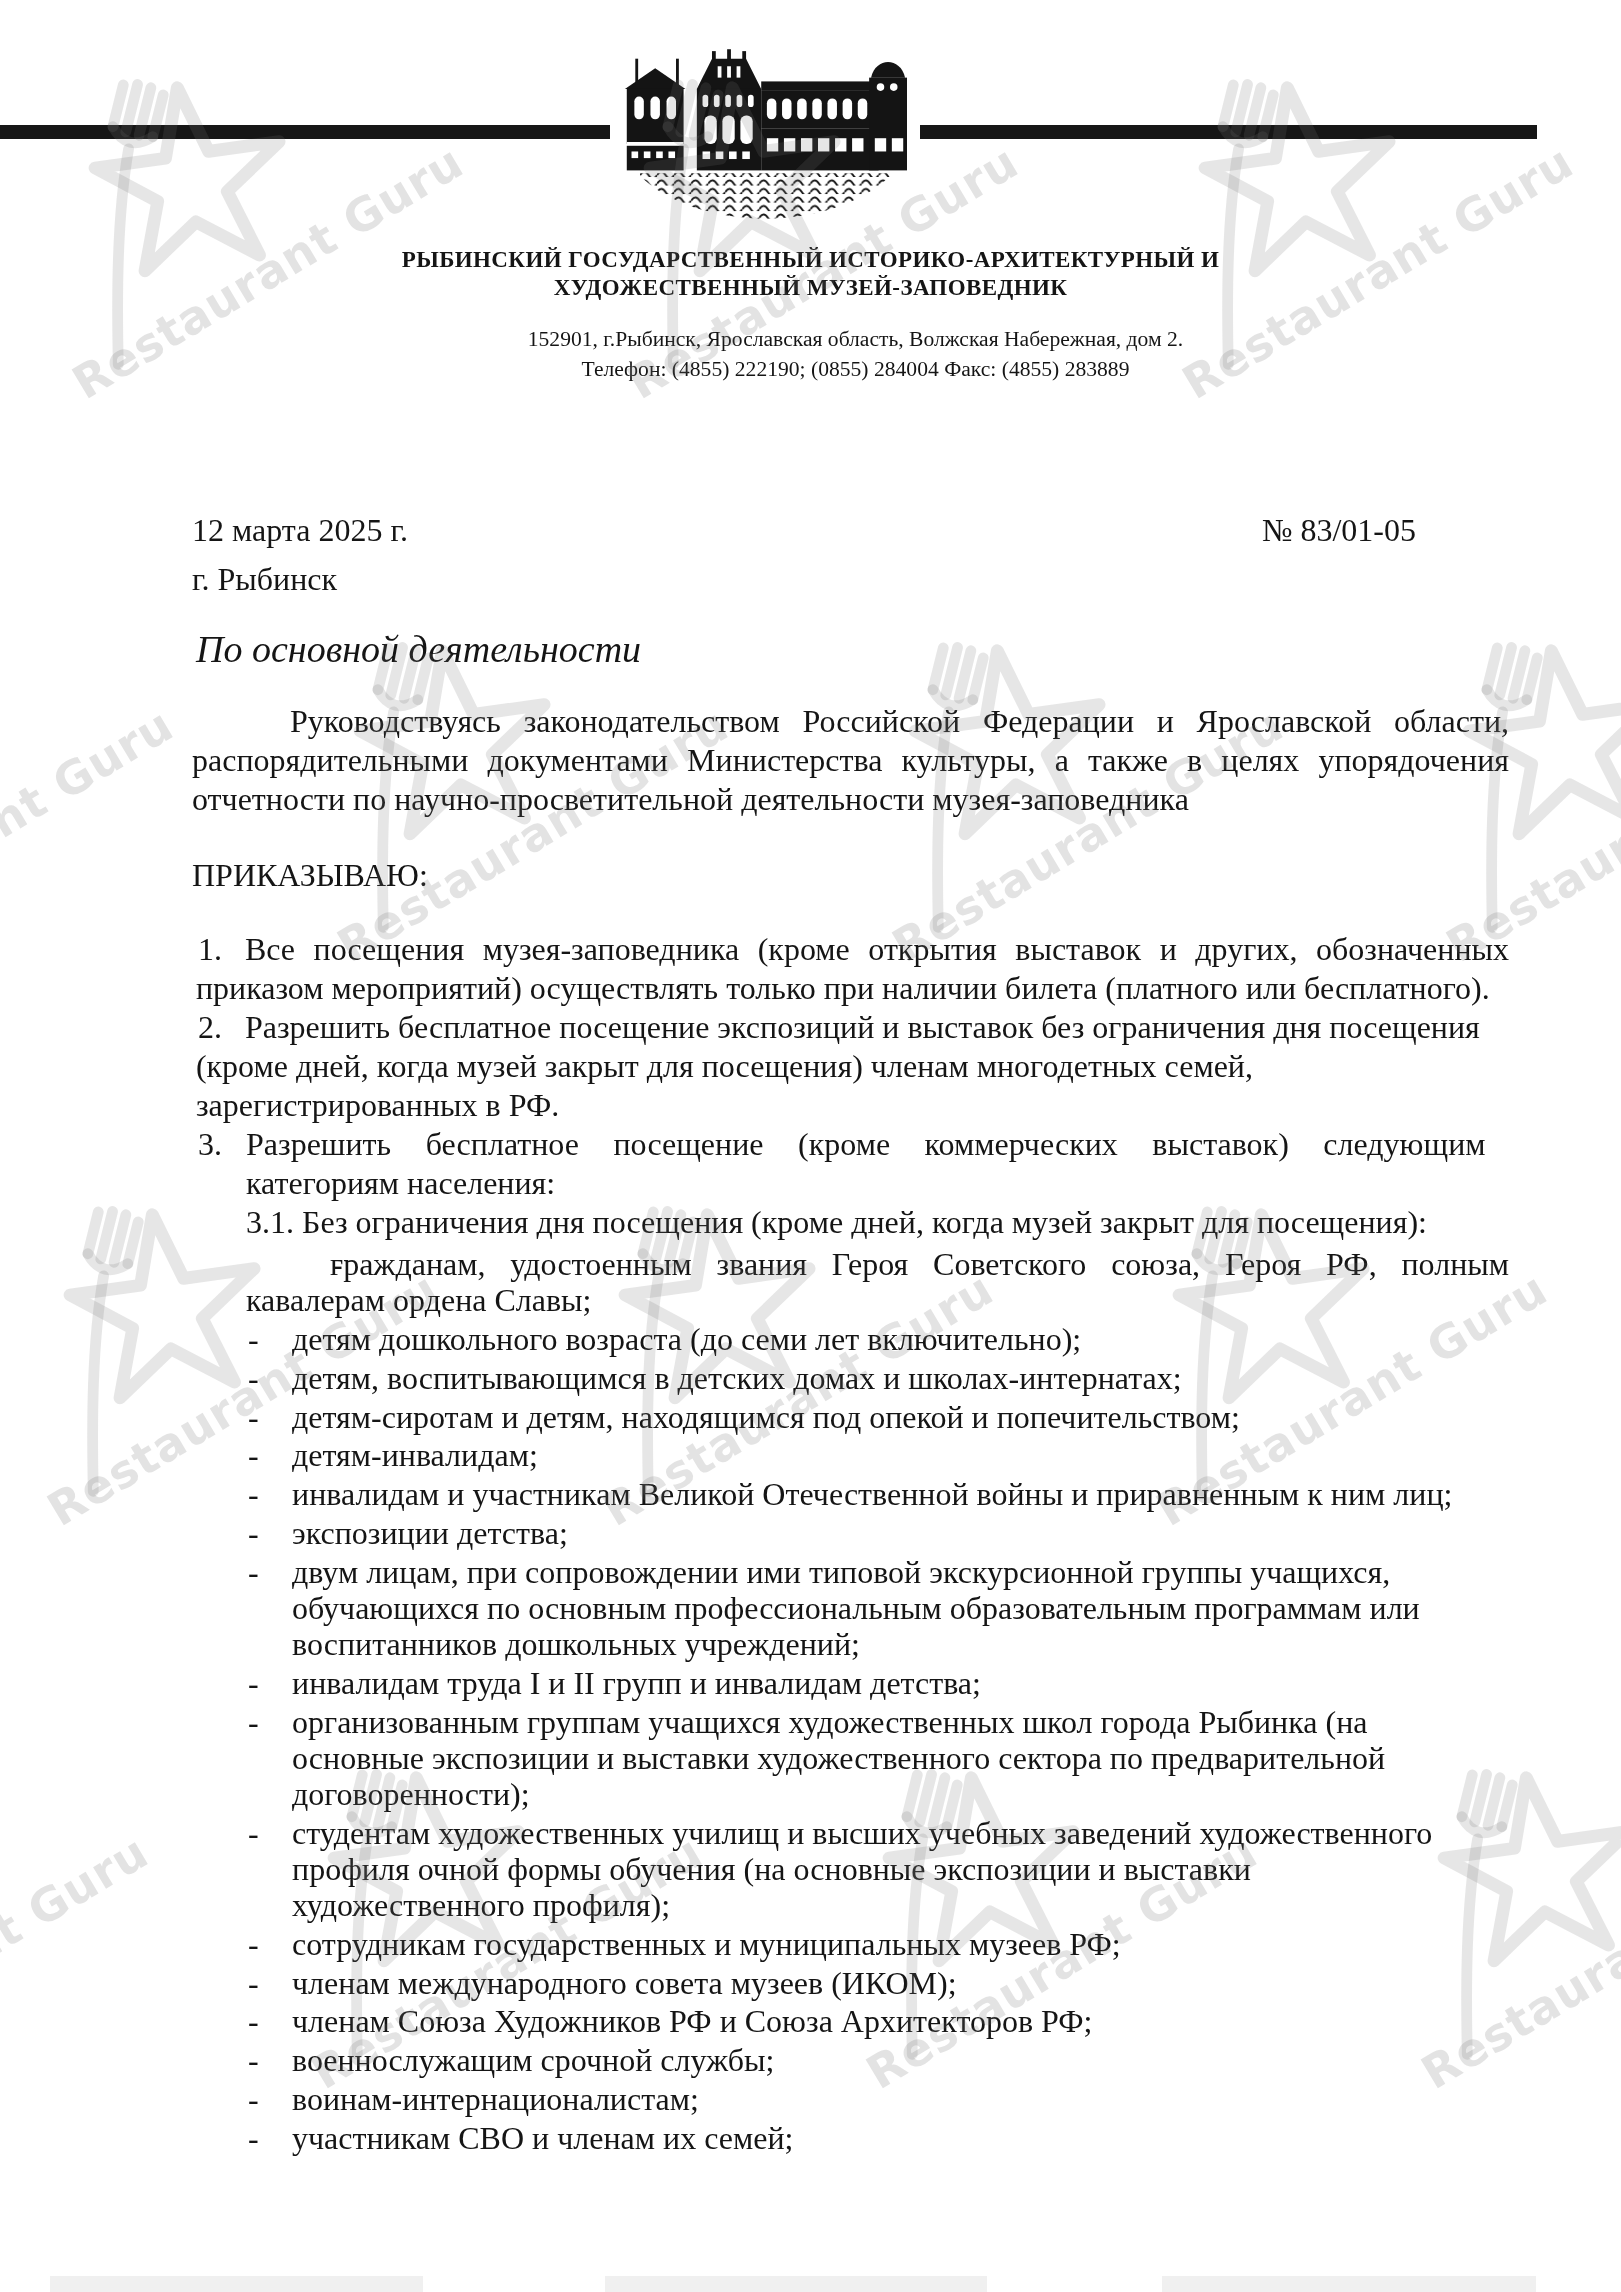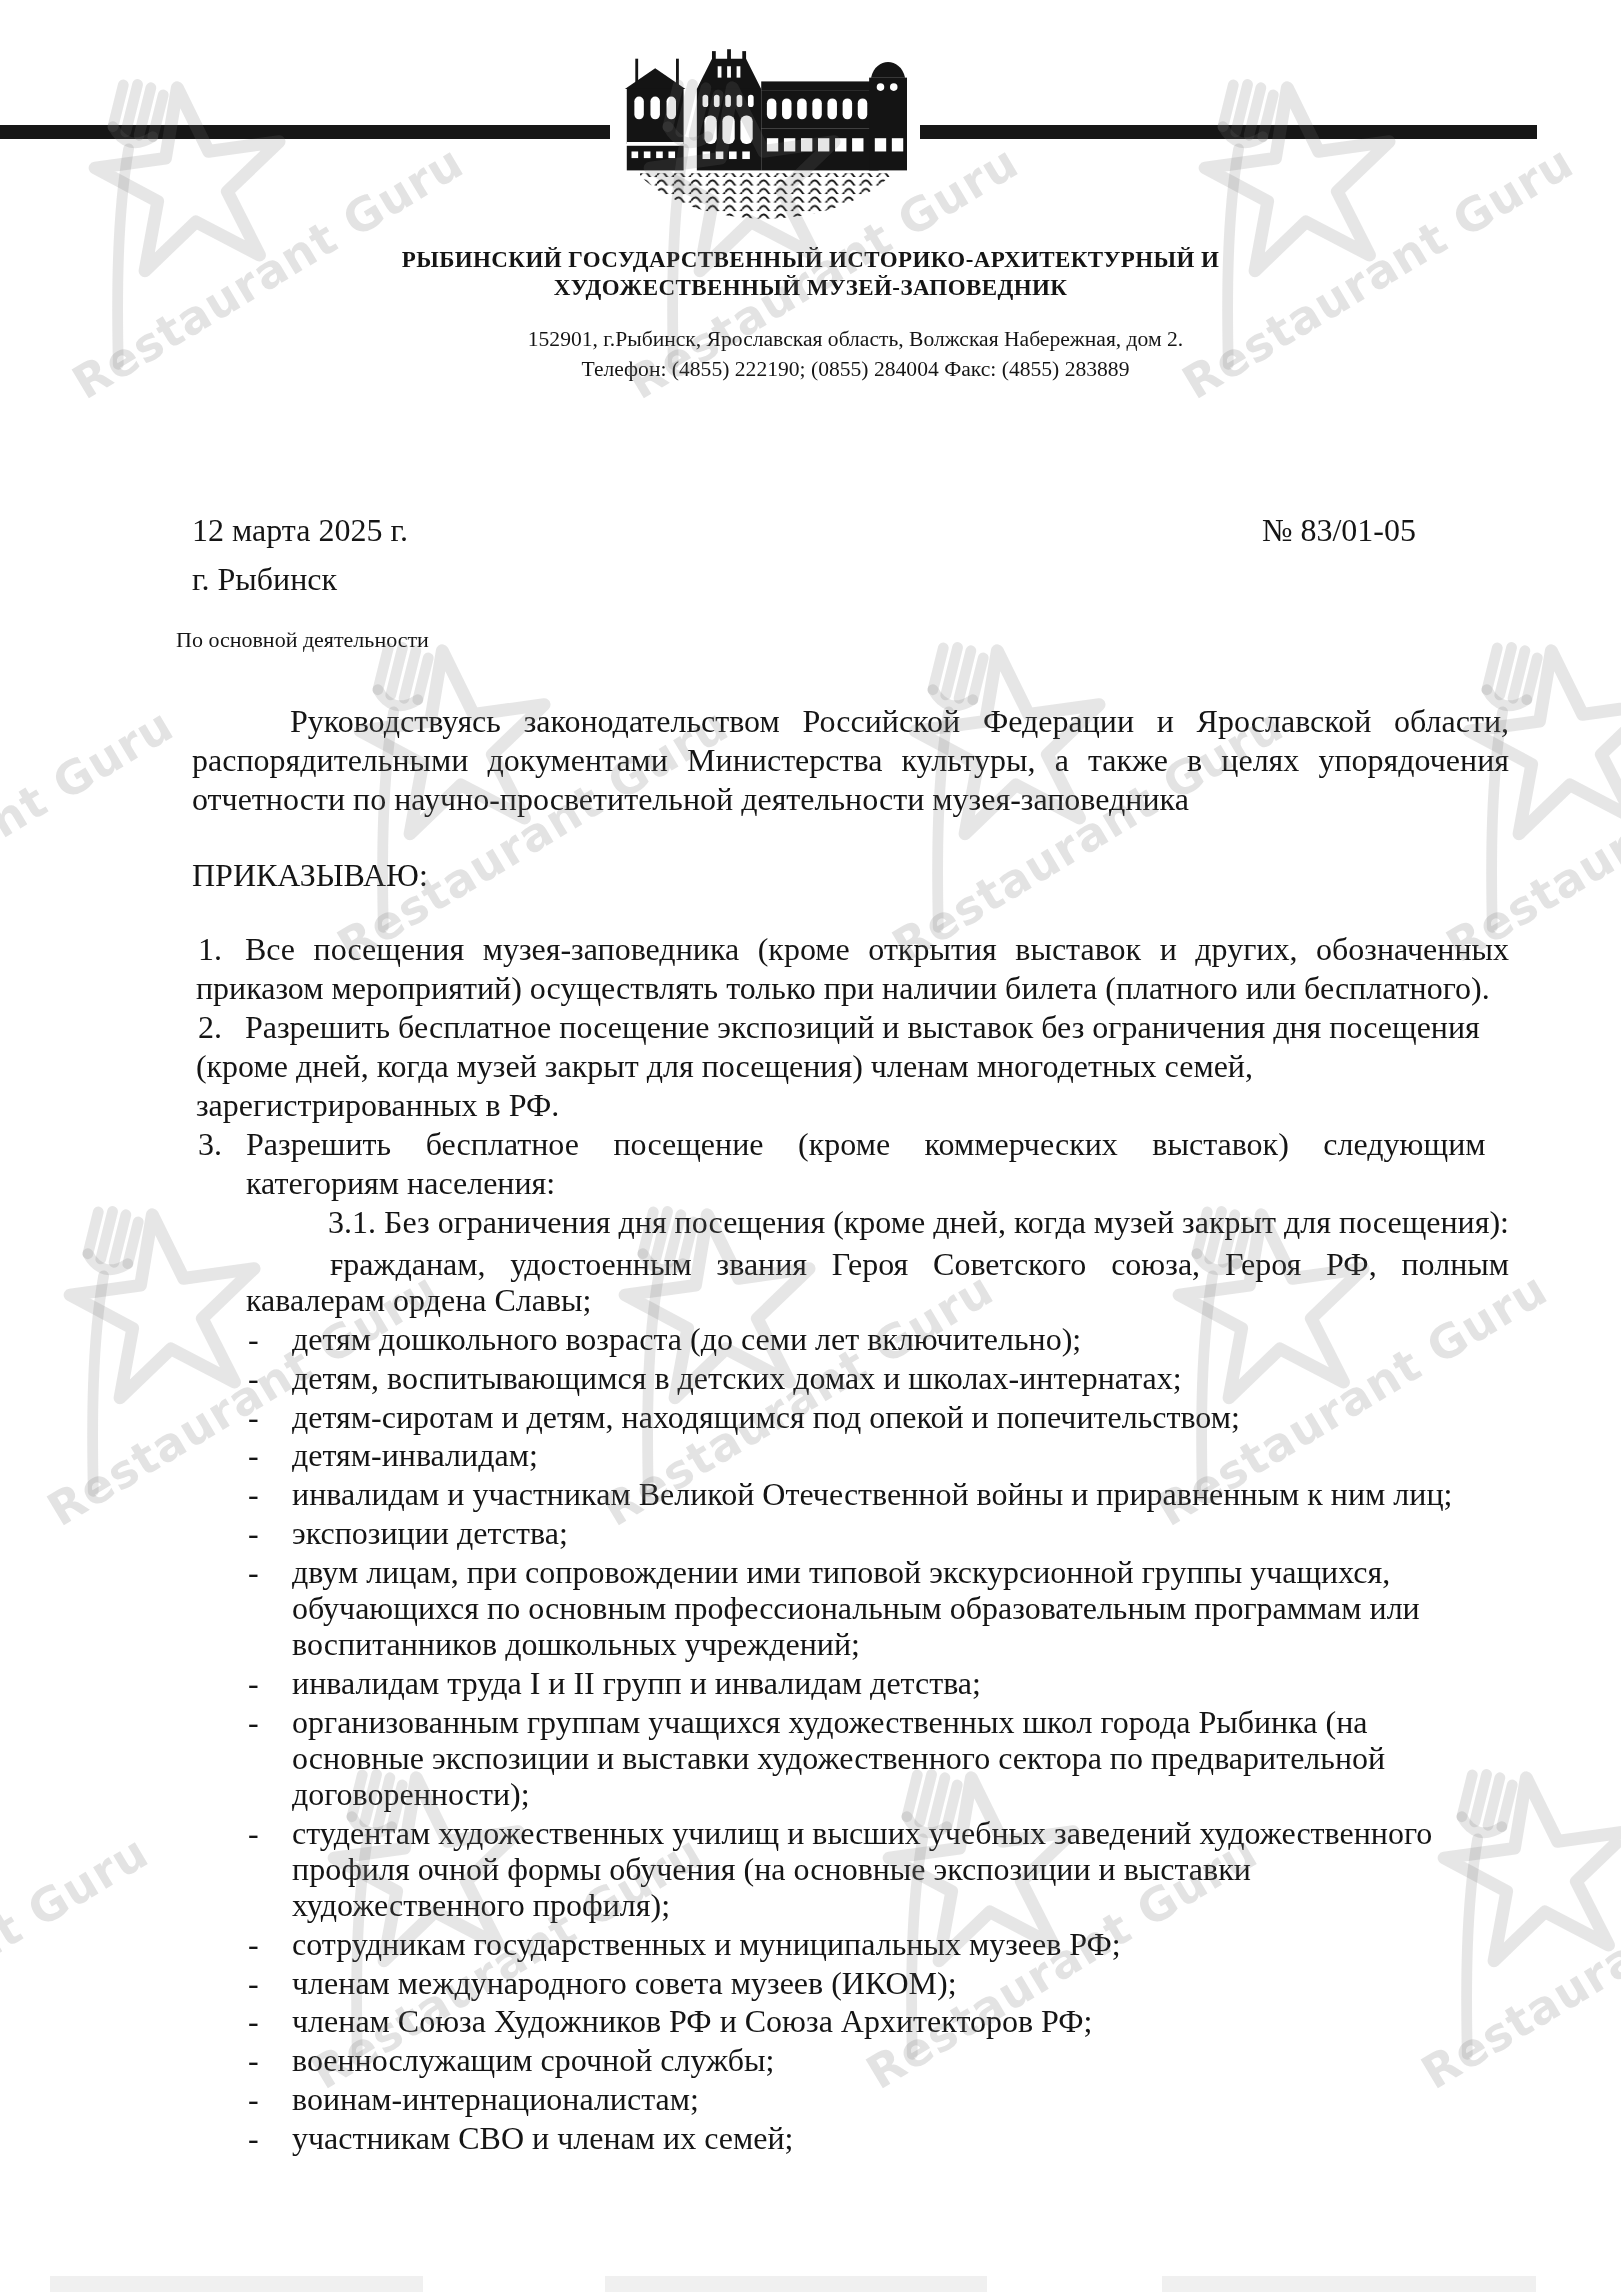--- a/index.html
+++ b/index.html
@@ -10,33 +10,33 @@
   .logo-box{position:absolute;left:610px;top:49px;width:310px;height:165px;background:#ffffff;
             display:flex;align-items:flex-start;justify-content:center;}
   .org-line{position:absolute;left:0;width:100%;text-align:center;font-weight:bold;
             font-size:23px;letter-spacing:0.4px;font-family:Liberation Serif, serif;}
   .addr-line{position:absolute;left:0;width:100%;text-align:center;font-size:21.6px;padding-left:45px;}
   .doc-title{position:absolute;left:0;top:416px;width:100%;text-align:center;
              font-size:48px;font-weight:bold;letter-spacing:2.9px;}
   .meta-date{position:absolute;left:192px;top:512px;font-size:32px;}
   .meta-num{position:absolute;right:205px;top:512px;font-size:32px;}
   .meta-city{position:absolute;left:192px;top:561px;font-size:32px;}
-  .subject{position:absolute;left:176px;top:627px;font-size:22px;}
+  .subject{position:absolute;left:196px;top:627px;font-size:38px;font-style:italic;}
   
   .content{position:absolute;left:192px;top:702px;width:1317px;font-size:32px;
            line-height:39px;text-align:justify;z-index:1;}
   .preamble{margin:0;text-indent:98px;}
   .command{margin:37px 0 0 0;text-align:left;}
   .olist{margin-top:35px;}
   .oli{position:relative;margin:0 0 0 3.9px;text-indent:49px;}
   .oli .onum{position:absolute;left:2px;top:0;text-indent:0;}
   .oli.mline{white-space:pre-line;text-align:left;}
   .oli3{margin-left:54px;text-indent:0;padding-right:23.5px;}
   .oli3 .onum{left:-48px;}
-  .sub31{margin:0 0 0 54px;text-align:right;}
+  .sub31{margin:0 0 0 54px;text-align:left;}
   .blist{margin-top:3.9px;}
   .bl{position:relative;margin:2.9px 0 0 100px;line-height:36px;text-align:left;}
   .bl .dash{position:absolute;left:-44px;top:0;}
   .bl.bfirst{margin-left:54px;text-indent:84px;text-align:justify;}
   .bl.bfirst .dash{left:2px;}
   .bl.mline{white-space:pre-line;}
   
   .wm-layer{position:absolute;inset:0;z-index:3;pointer-events:none;overflow:hidden;}
   .wm{position:absolute;width:392px;height:412px;}
   .wm-text{position:absolute;left:7.8px;top:284px;width:max-content;

